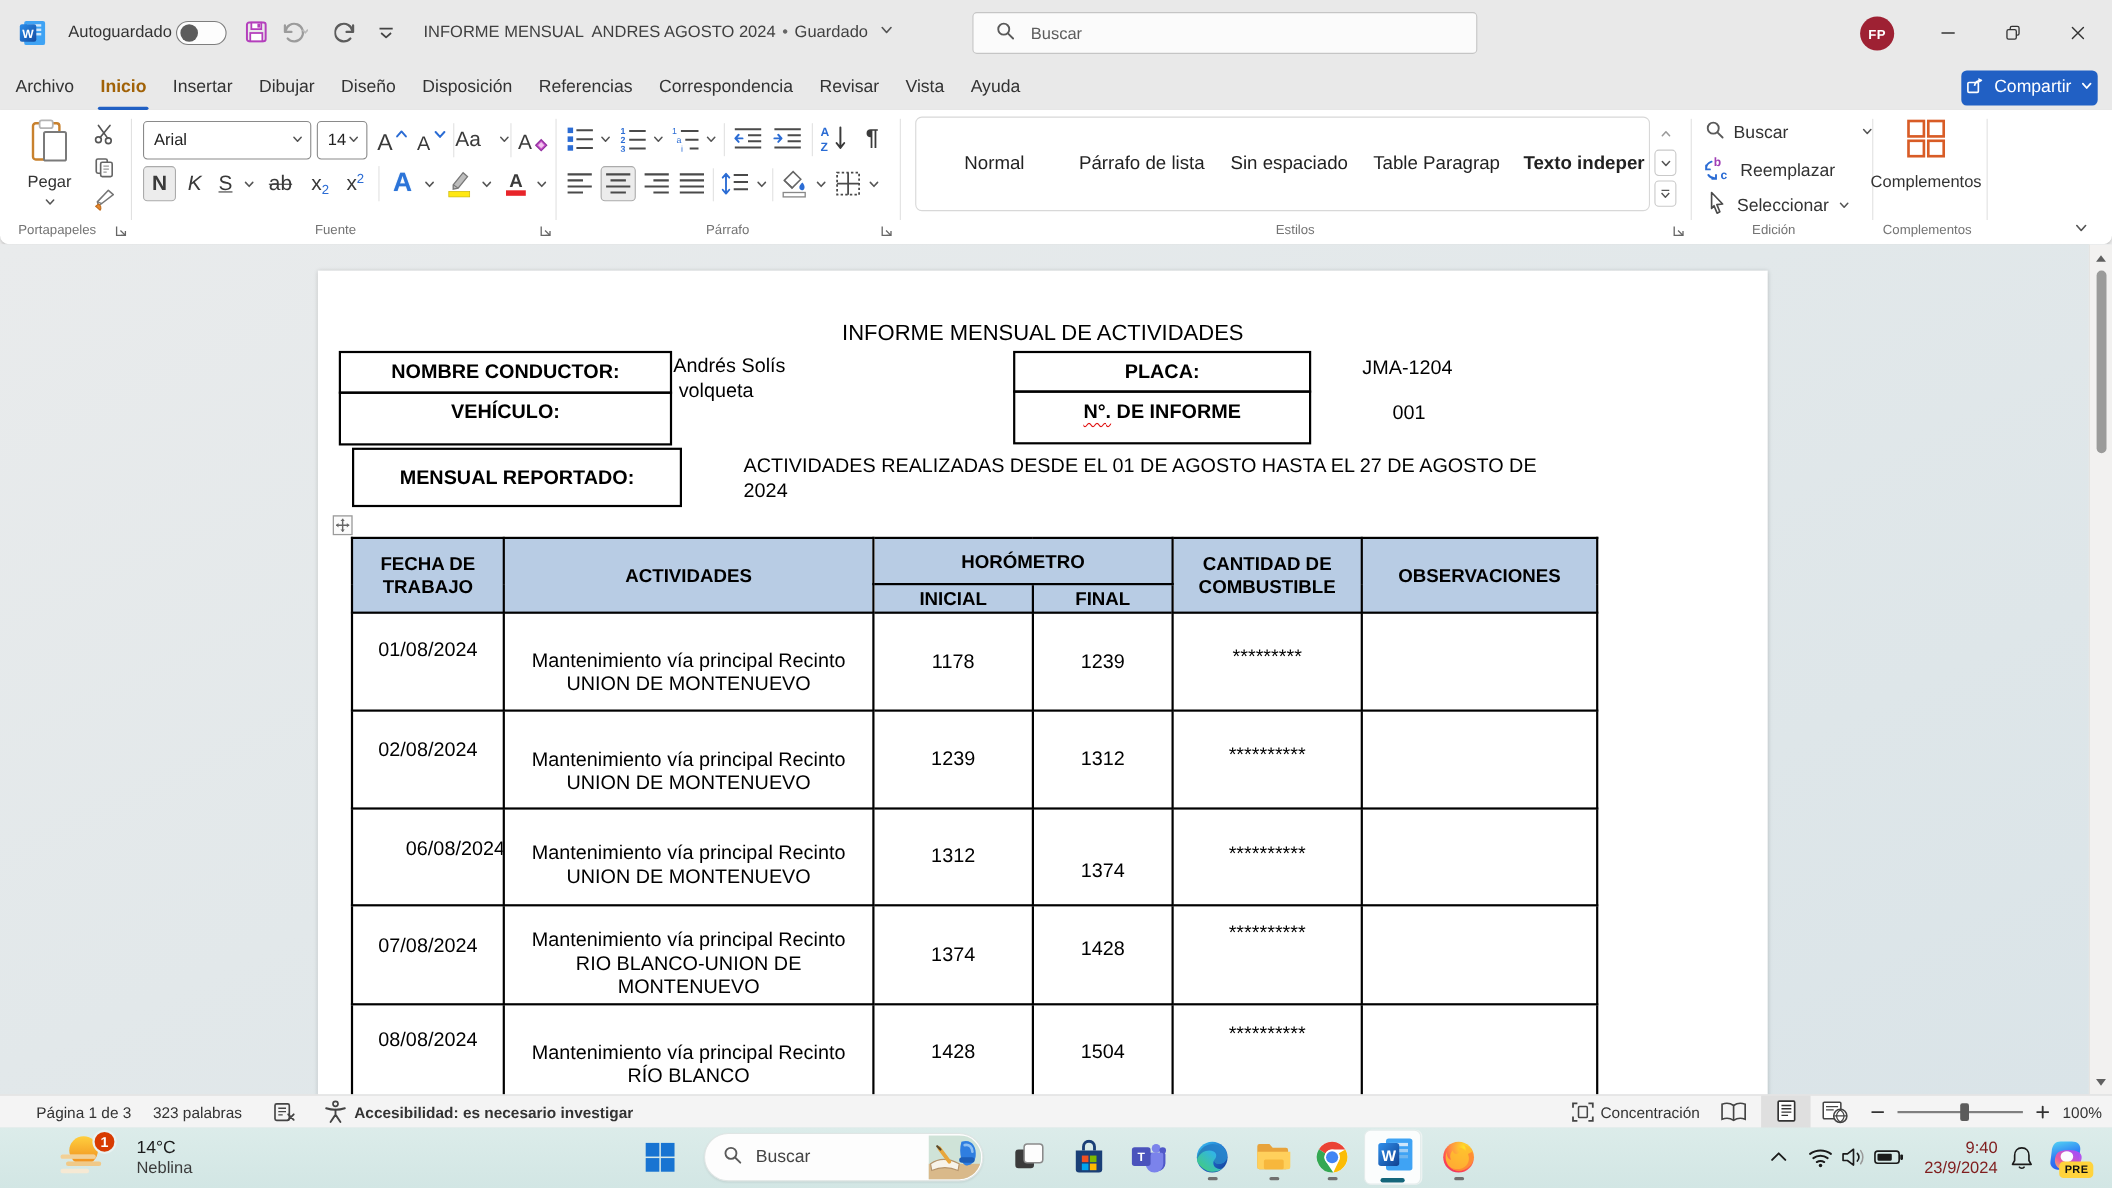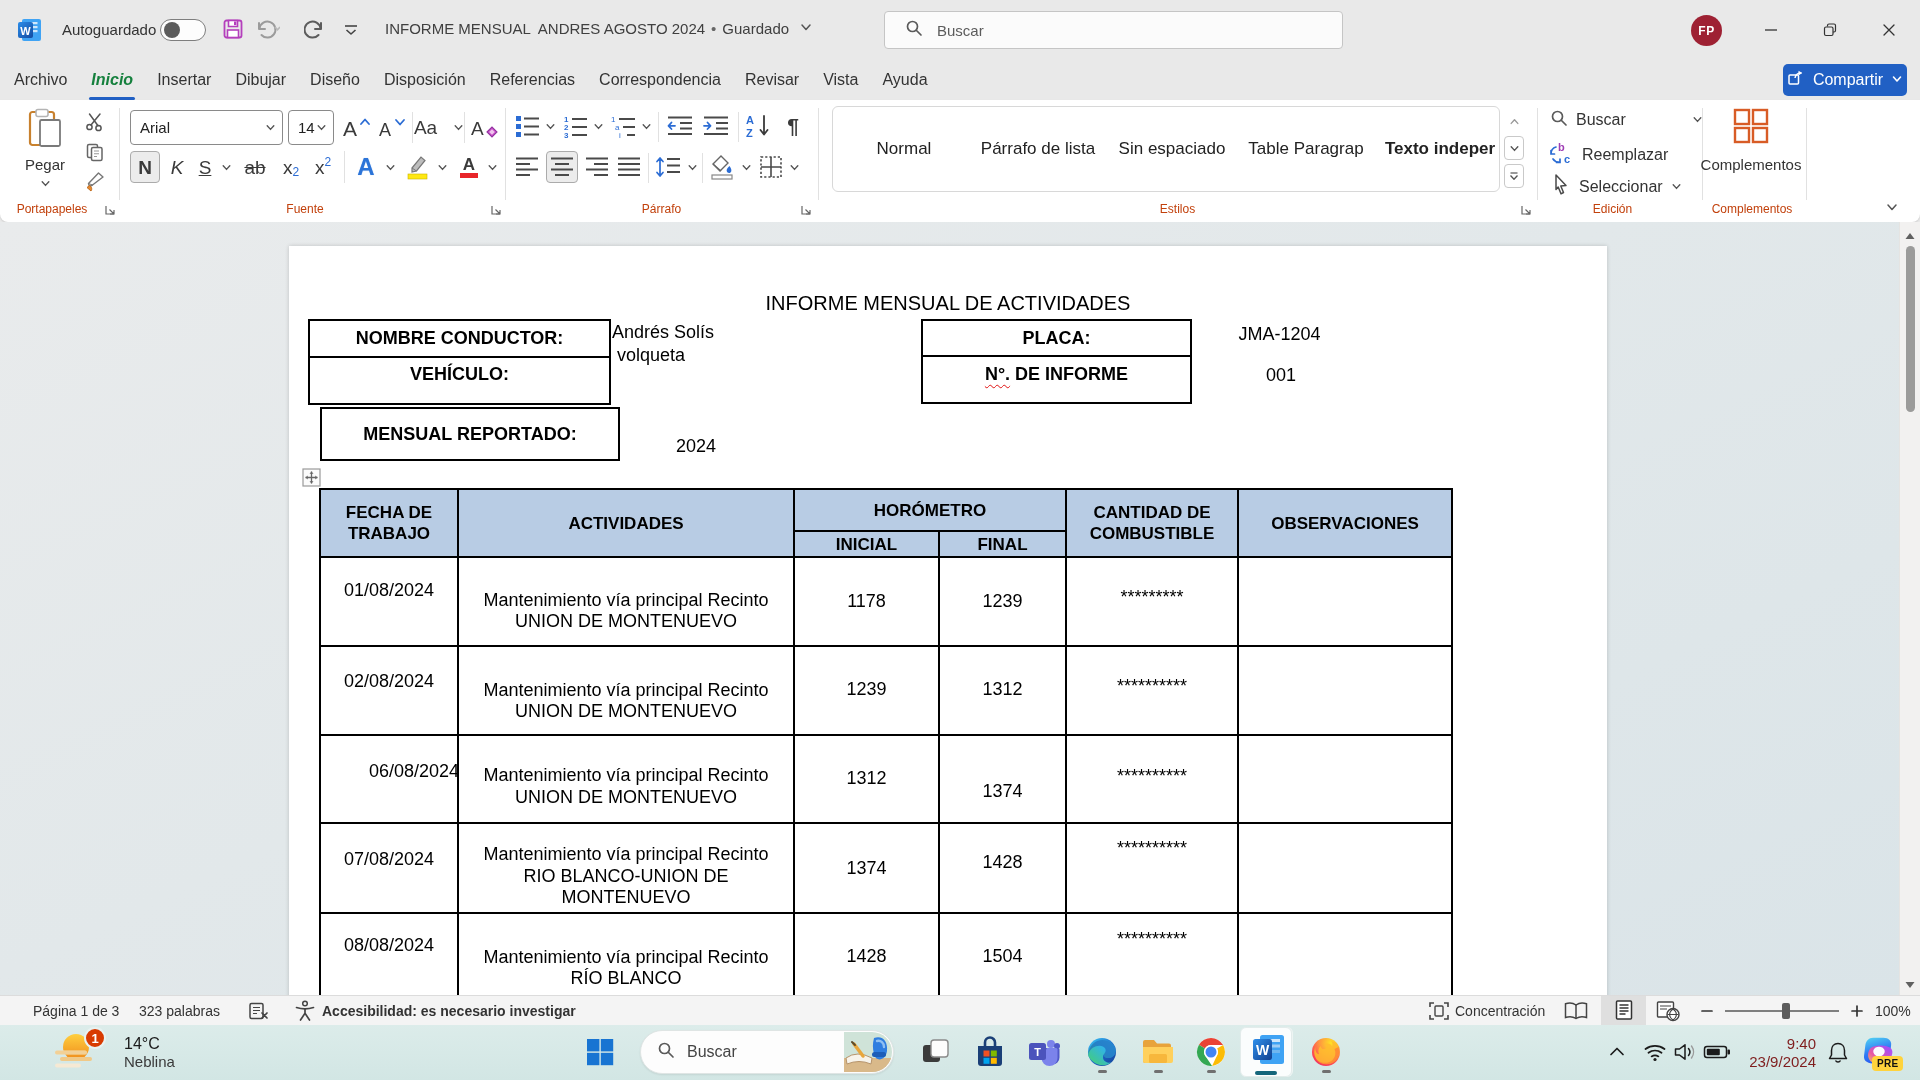--- a/index.html
+++ b/index.html
@@ -17,28 +17,28 @@
   .doc-title-wrap { position:absolute; left:385px; top:20px; display:flex; align-items:center; gap:6px; font-size:15px; color:#404040; }
   .title-search { position:absolute; left:884px; top:11px; width:459px; height:38px; background:#fbfbfb; border:1px solid #c5c5c5; border-radius:4px; display:flex; align-items:center; padding-left:20px; gap:14px; }
   .title-search .ph { font-size:15px; color:#5c5c5c; }
   .avatar { position:absolute; left:1691px; top:15px; width:31px; height:31px; border-radius:50%; background:#9e2133; color:#fff; font-size:12px; font-weight:bold; display:flex; align-items:center; justify-content:center; letter-spacing:.5px; }
   .win-btn { position:absolute; top:8px; width:44px; height:44px; display:flex; align-items:center; justify-content:center; }
 
   
   .tabrow { position:absolute; left:0; top:60px; width:1920px; height:40px; background:#e9e9e9; }
   .tabs { position:absolute; left:2px; top:0; height:40px; display:flex; }
   .tab { position:relative; height:40px; display:flex; align-items:center; padding:0 12px; font-size:16px; color:#333; cursor:default; }
-  .tab.active { font-weight:bold; color:#15803d;font-style:italic; }
+  .tab.active { font-weight:bold; color:#a16207; }
   .tab.active::after { content:""; position:absolute; left:10px; right:10px; bottom:0; height:3px; border-radius:2px; background:#2160c4; }
   .share-btn { position:absolute; left:1783px; top:64px; width:124px; height:32px; background:#2160c4; border-radius:5px; color:#fff; display:flex; align-items:center; justify-content:center; gap:8px; font-size:16px; }
 
   
   .ribbon { position:absolute; left:0; top:100px; width:1920px; height:122px; background:#ffffff; border-radius:0 0 8px 8px; box-shadow:0 1px 2px rgba(0,0,0,.12); }
   .rb-sep { position:absolute; top:8px; height:92px; width:1px; background:#e1e1e1; }
-  .grp-label { position:absolute; top:102px; font-size:12px; color:#c2410c; text-align:center; }
+  .grp-label { position:absolute; top:102px; font-size:12px; color:#737373; text-align:center; }
   .launcher { position:absolute; top:103px; width:14px; height:14px; color:#5a5a5a; }
   .rbtn { position:absolute; display:flex; align-items:center; justify-content:center; border-radius:4px; color:#3b3b3b; }
   .rbtn.active { background:#ececec; border:1px solid #ababab; }
   .rtxt { font-size:15px; color:#333; }
   .combo { position:absolute; border:1px solid #8a8a8a; border-radius:4px; background:#fff; display:flex; align-items:center; }
   .combo .val { font-size:15px; color:#222; padding-left:9px; flex:1; }
   .combo .cv { margin-right:6px; }
   .bigbtn { position:absolute; display:flex; flex-direction:column; align-items:center; color:#333; }
   .fmt-letter { font-size:19px; color:#3a3a3a; line-height:1; }
   .gallery { position:absolute; left:832px; top:6px; width:668px; height:86px; border:1px solid #d8d8d8; border-radius:6px; display:flex; align-items:center; overflow:hidden; padding-left:4px; }
@@ -560,21 +560,21 @@
 
       <div class="fbox" style="left:632px; top:73px; width:271px; height:38px;">PLACA:</div>
       <div class="fval" style="left:903px; top:77px; width:175px; text-align:center;">JMA-1204</div>
       <div class="fbox" style="left:632px; top:109px; width:271px; height:49px; align-items:flex-start; padding-top:7px;">
         <span><span style="text-decoration:underline wavy #e01313 1px; text-underline-offset:4px;">N°.</span><span> DE INFORME</span></span>
       </div>
       <div class="fval" style="left:903px; top:118px; width:178px; text-align:center;">001</div>
 
       <div class="fbox" style="left:31px; top:161px; width:300px; height:54px;">MENSUAL REPORTADO:</div>
       <div class="fval" style="left:387px; top:166px; width:745px;">
-        <br>
+        <span>ACTIVIDADES REALIZADAS DESDE EL 01 DE AGOSTO HASTA EL 27 DE AGOSTO DE</span><br>
         <span>2024</span>
       </div>
 
       <span class="tbl-handle ic"><svg width="19" height="19" viewBox="0 0 19 19" fill="none">
             <rect x="1" y="1" width="17" height="17" fill="#fbfbfb" stroke="#9a9a9a" stroke-width="1.2"></rect>
             <path d="M9.5 3.5 v12 M3.5 9.5 h12" stroke="#666" stroke-width="1.3"></path>
             <path d="M9.5 3.5 l-2 2.2 h4 z M9.5 15.5 l-2 -2.2 h4 z M3.5 9.5 l2.2 -2 v4 z M15.5 9.5 l-2.2 -2 v4 z" fill="#666"></path>
           </svg></span>
       <table class="doc-table" id="doc-table">
           <colgroup>

